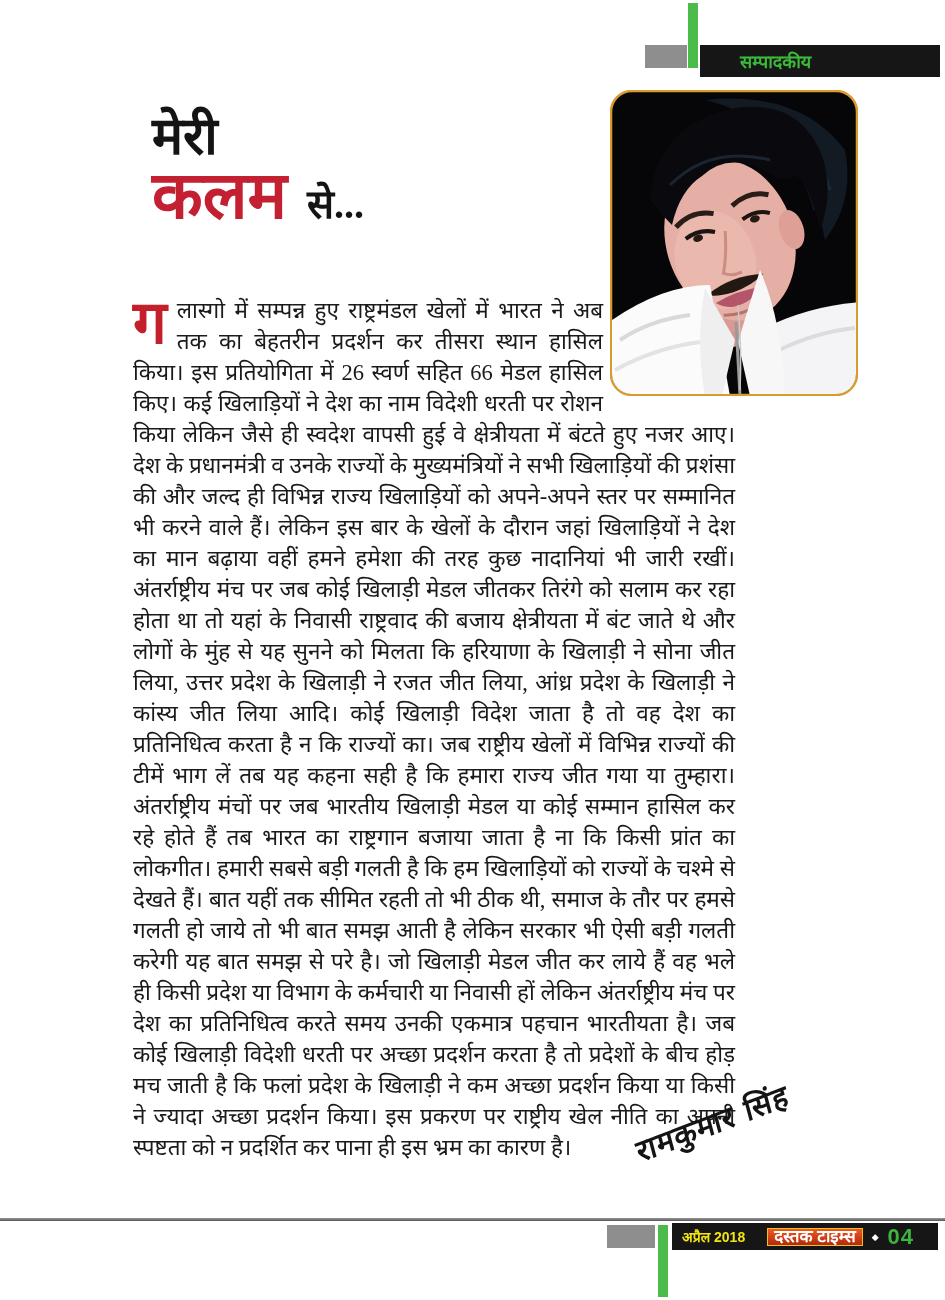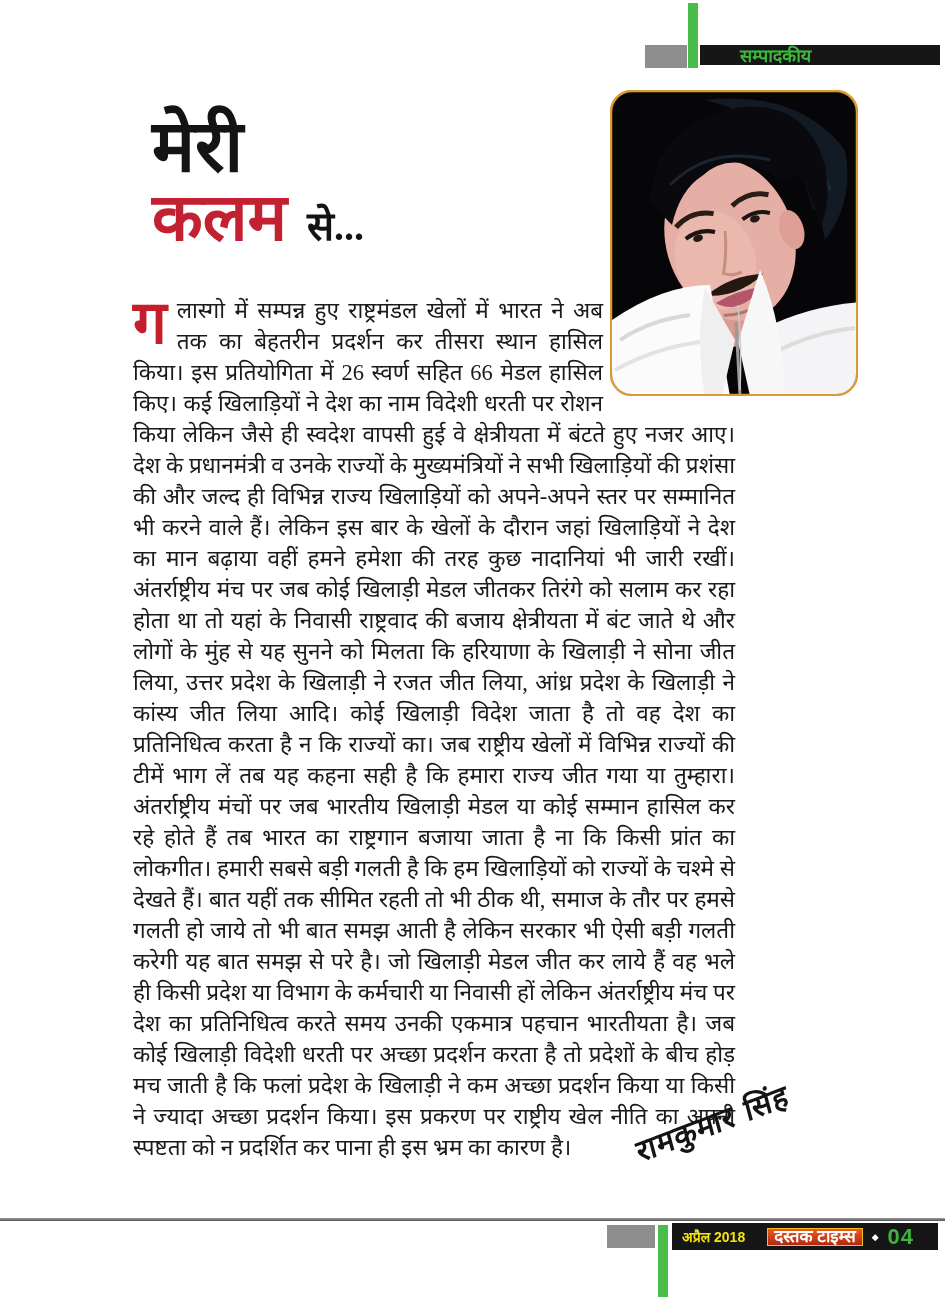--- a/index.html
+++ b/index.html
@@ -4,27 +4,27 @@
 <style>
   html,body{margin:0;padding:0;}
   body{
     width:945px;height:1300px;position:relative;background:#ffffff;
     font-family:"Liberation Serif","DejaVu Serif",serif;
     overflow:hidden;
   }
   
   .hdr-gray{position:absolute;left:645px;top:45px;width:42px;height:23px;background:#8e8e8e;}
   .hdr-green{position:absolute;left:688px;top:3px;width:10px;height:65px;background:#4bbb49;}
-  .hdr-black{position:absolute;left:700px;top:45px;width:240px;height:20px;background:#161616;
+  .hdr-black{position:absolute;left:700px;top:45px;width:240px;height:32px;background:#161616;
     display:flex;align-items:center;}
   .hdr-black span{color:#3cb83a;font-size:18px;font-weight:700;padding-left:40px;
     font-family:"Liberation Sans","DejaVu Sans",sans-serif;}
   
   .title{position:absolute;left:152px;top:108px;}
-  .title .t1{font-size:72px;font-weight:700;color:#141414;line-height:1.1;}
+  .title .t1{font-size:52px;font-weight:700;color:#141414;line-height:1.1;}
   .title .row2{display:flex;align-items:baseline;gap:20px;margin-top:-4px;}
   .title .t2{font-size:66px;font-weight:700;color:#c32032;line-height:1.05;}
   .title .t3{font-size:40px;font-weight:700;color:#141414;}
   
   .photo{position:absolute;left:610px;top:90px;width:248px;height:306px;}
   
   .article{
     position:absolute;left:133px;top:295px;width:602px;
     font-size:22.5px;line-height:31px;color:#1a1a1a;text-align:justify;
   }

